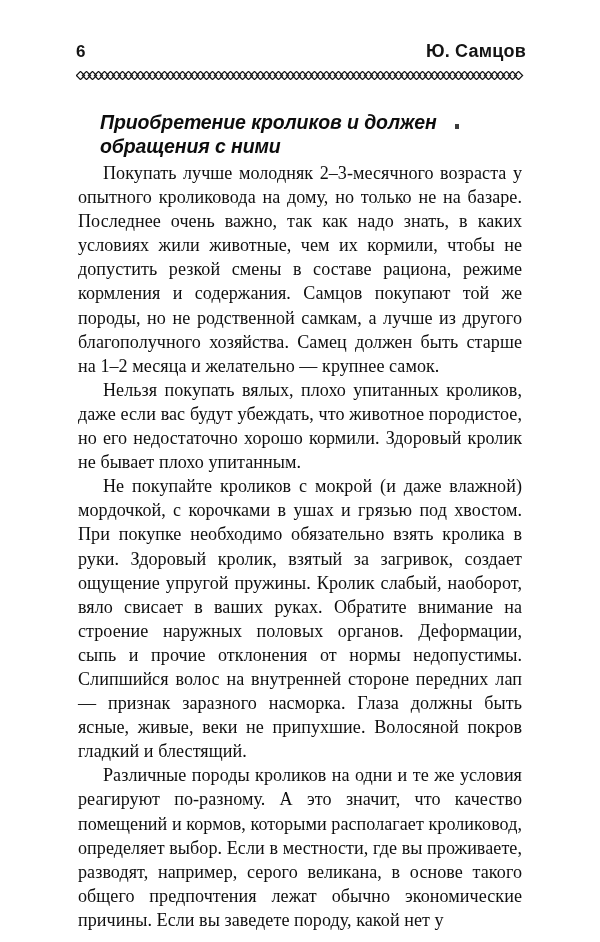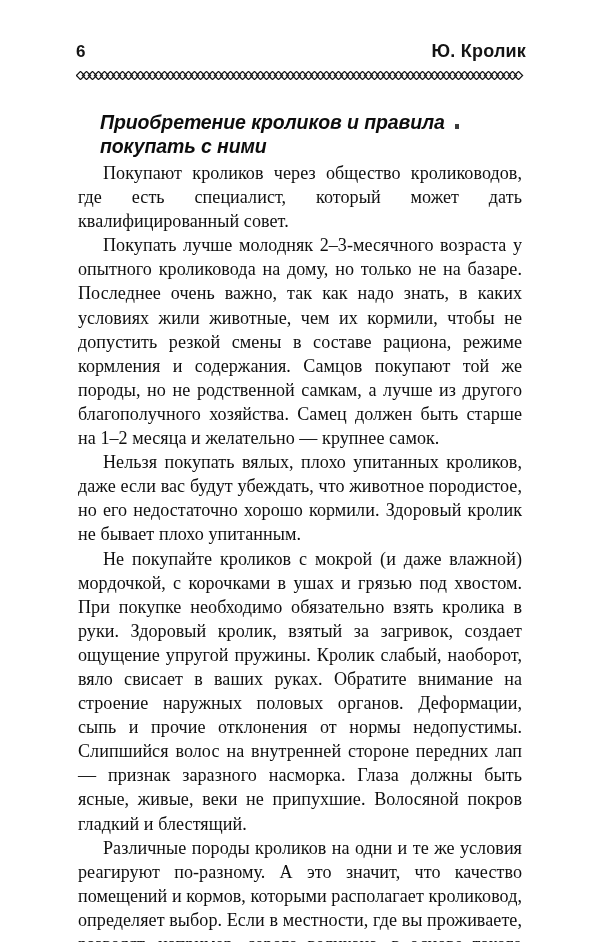--- a/index.html
+++ b/index.html
@@ -121,21 +121,21 @@
     opacity: .85;
   }
 </style>
 </head>
 <body>
 
 <div class="page">
 
   <div class="header">
     <span class="folio">6</span>
-    <span class="running-title">Ю. Кролик</span>
+    <span class="running-title">Ю. Самцов</span>
   </div>
 
   <div class="rule">
     <svg width="450" height="9" viewBox="0 0 450 9" xmlns="http://www.w3.org/2000/svg">
       <defs>
         <g id="lozenge">
           <path d="M4.5 0.4 L8.6 4.5 L4.5 8.6 L0.4 4.5 Z" fill="none" stroke="#121212" stroke-width="1.25"></path>
         </g>
       </defs>
       <g>
@@ -215,23 +215,22 @@
           <use href="#lozenge" x="438"></use>
       </g>
     </svg>
   </div>
 
   <div class="speck"></div>
 
   <div class="column">
 
 
-    <h2 class="section-subtitle">Приобретение кроликов и правила покупать с ними</h2>
-
-    <p class="body-par">Покупают кроликов через общество кролиководов, где есть специалист, который может дать квалифицированный совет.</p>
+    <h2 class="section-subtitle">Приобретение кроликов и должен обращения с ними</h2>
+
 
     <p class="body-par">Покупать лучше молодняк 2–3-месячного возраста у опытного кроликовода на дому, но только не на базаре. Последнее очень важно, так как надо знать, в каких условиях жили животные, чем их кормили, чтобы не допустить резкой смены в составе рациона, режиме кормления и содержания. Самцов покупают той же породы, но не родственной самкам, а лучше из другого благополучного хозяйства. Самец должен быть старше на 1–2 месяца и желательно — крупнее самок.</p>
 
     <p class="body-par">Нельзя покупать вялых, плохо упитанных кроликов, даже если вас будут убеждать, что животное породистое, но его недостаточно хорошо кормили. Здоровый кролик не бывает плохо упитанным.</p>
 
     <p class="body-par">Не покупайте кроликов с мокрой (и даже влажной) мордочкой, с корочками в ушах и грязью под хвостом. При покупке необходимо обязательно взять кролика в руки. Здоровый кролик, взятый за загривок, создает ощущение упругой пружины. Кролик слабый, наоборот, вяло свисает в ваших руках. Обратите внимание на строение наружных половых органов. Деформации, сыпь и прочие отклонения от нормы недопустимы. Слипшийся волос на внутренней стороне передних лап — признак заразного насморка. Глаза должны быть ясные, живые, веки не припухшие. Волосяной покров гладкий и блестящий.</p>
 
     <p class="body-par last-par">Различные породы кроликов на одни и те же условия реагируют по-разному. А это значит, что качество помещений и кормов, которыми располагает кроликовод, определяет выбор. Если в местности, где вы проживаете, разводят, например, серого великана, в основе такого общего предпочтения лежат обычно экономические причины. Если вы заведете породу, какой нет у</p>
 
   </div>

